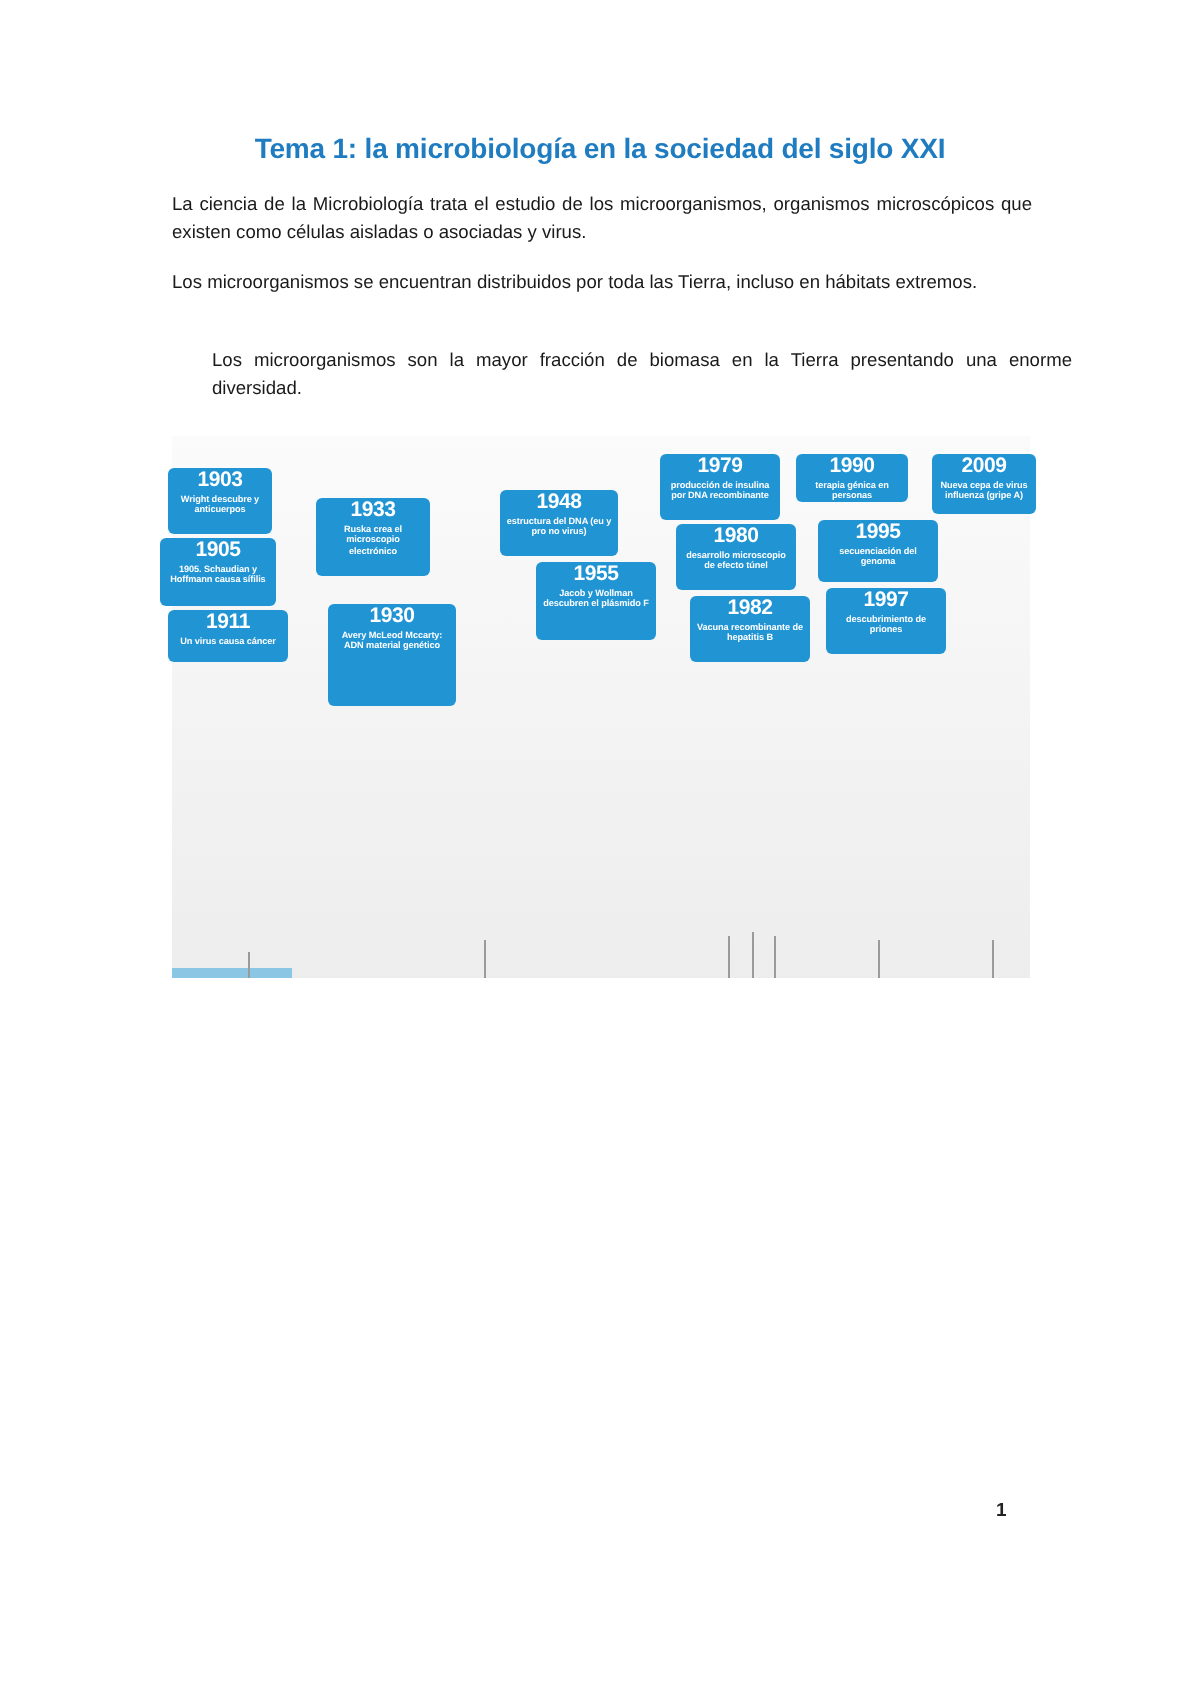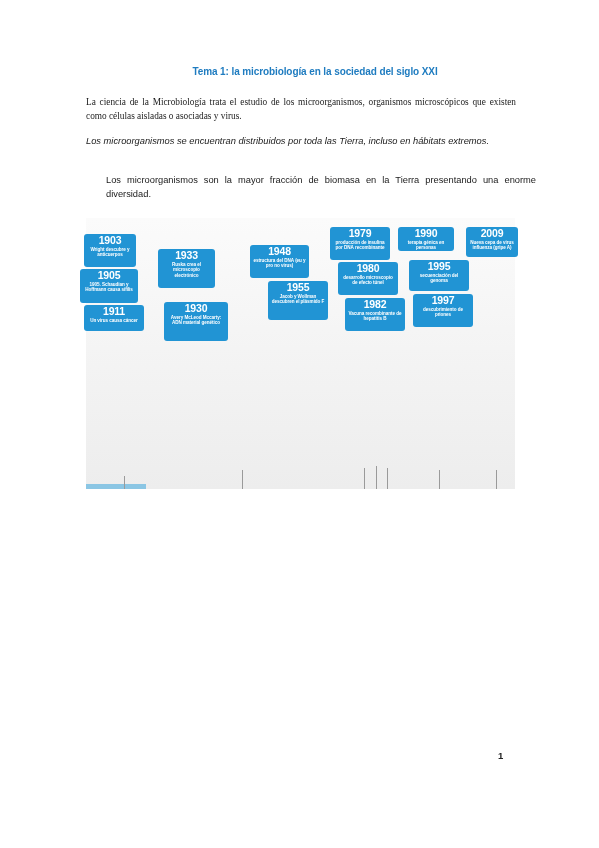--- a/index.html
+++ b/index.html
@@ -18,41 +18,41 @@
   .page {
     position: absolute;
     left: 0; top: 0;
     width: 599px;
     height: 848px;
     background: #ffffff;
   }
 
   .doc-title {
     position: absolute;
-    left: 101px;
+    left: 86px;
     top: 66px;
     width: 428px;
     text-align: center;
-    font-size: 10px;
+    font-size: 14px;
     font-weight: bold;
     color: #1f7cc0;
     letter-spacing: -0.1px;
   }
 
   .para {
     position: absolute;
     left: 86px;
     width: 430px;
     font-size: 9.3px;
     color: #1a1a1a;
     text-align: justify;
     line-height: 1.52;
   }
-  .p1 { top: 95px; font-family: Liberation Serif, serif; }
-  .p2 { top: 134px; font-style: italic; }
+  .p1 { top: 95px; }
+  .p2 { top: 134px; }
   .p3 { top: 173px; margin-left: 20px; }
 
   .page-number {
     position: absolute;
     left: 498px;
     top: 750px;
     font-size: 9.5px;
     color: #222;
     font-weight: bold;
   }
@@ -161,21 +161,21 @@
       <span class="yr">1911</span>
       <span class="desc">Un virus causa cáncer</span>
     </div>
 
 
     <div class="box" style="left:78px; top:31px; width:57px; height:39px">
       <span class="yr">1933</span>
       <span class="desc">Ruska crea el microscopio electrónico</span>
     </div>
 
-    <div class="box" style="left:84px; top:84px; width:64px; height:39px">
+    <div class="box" style="left:84px; top:84px; width:64px; height:51px">
       <span class="yr">1930</span>
       <span class="desc">Avery McLeod Mccarty: ADN material genético</span>
     </div>
 
     <div class="box" style="left:170px; top:27px; width:59px; height:33px">
       <span class="yr">1948</span>
       <span class="desc">estructura del DNA (eu y pro no virus)</span>
     </div>
 
     <div class="box" style="left:188px; top:63px; width:60px; height:39px">

